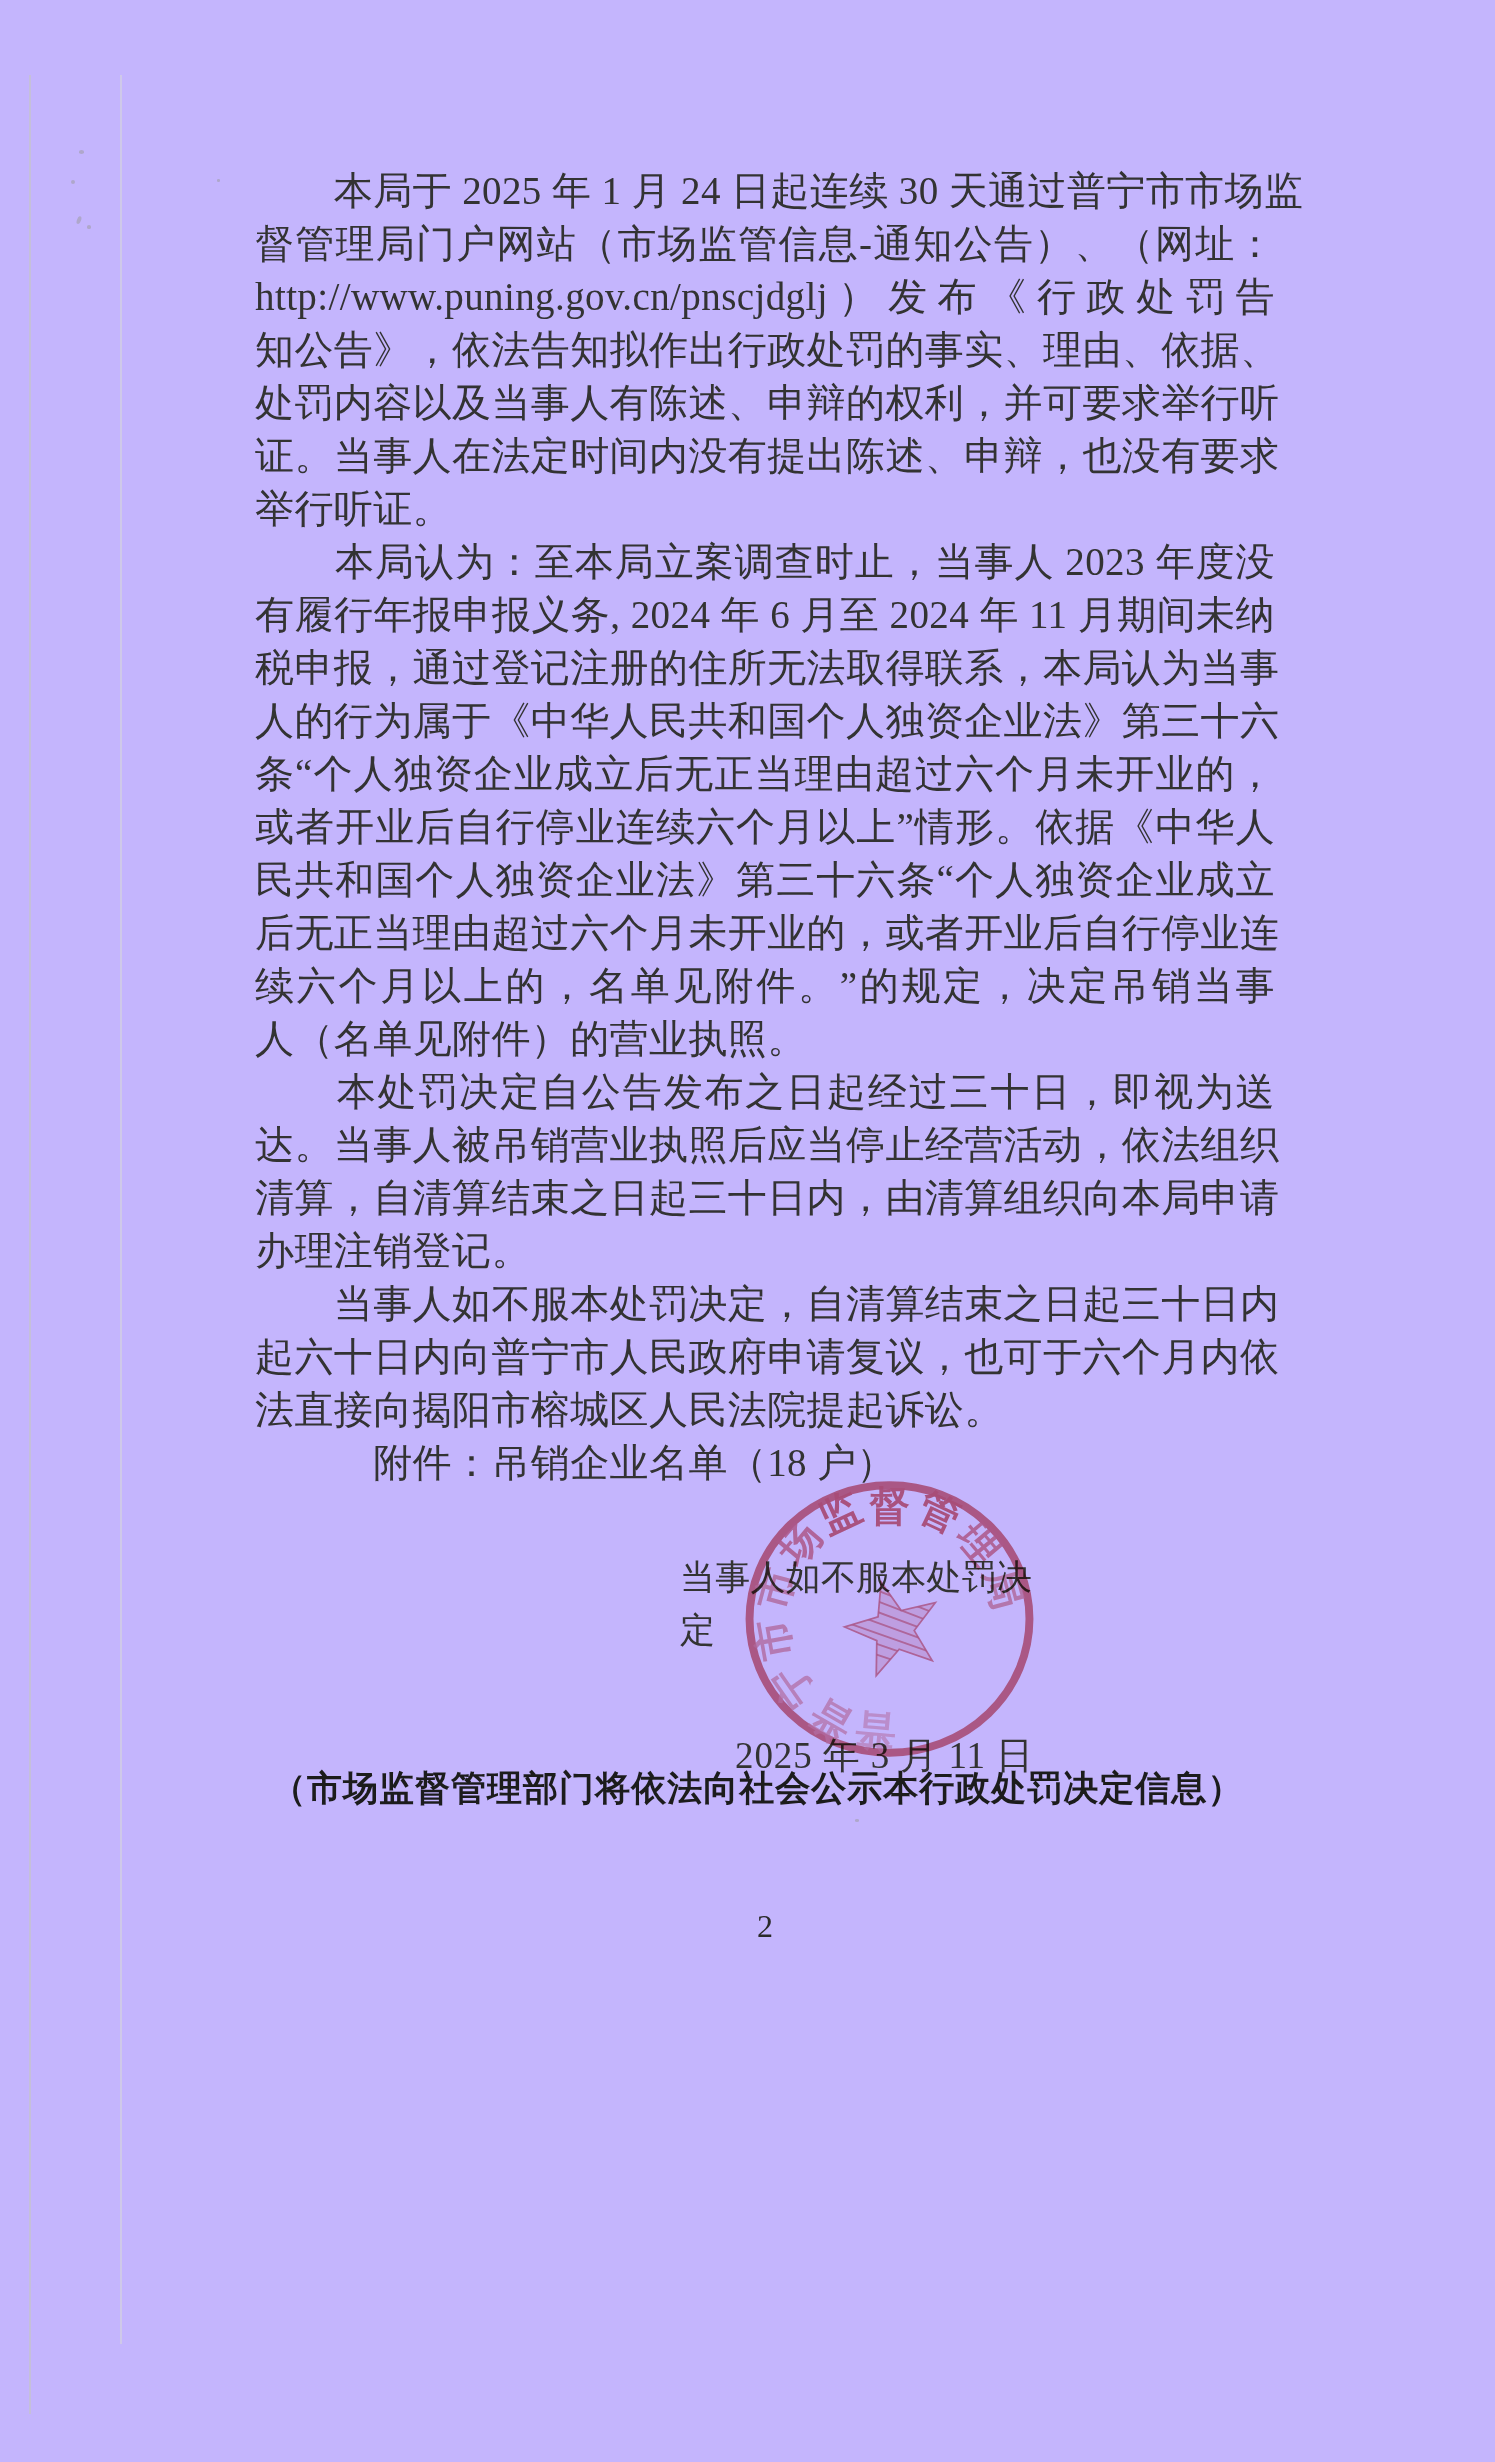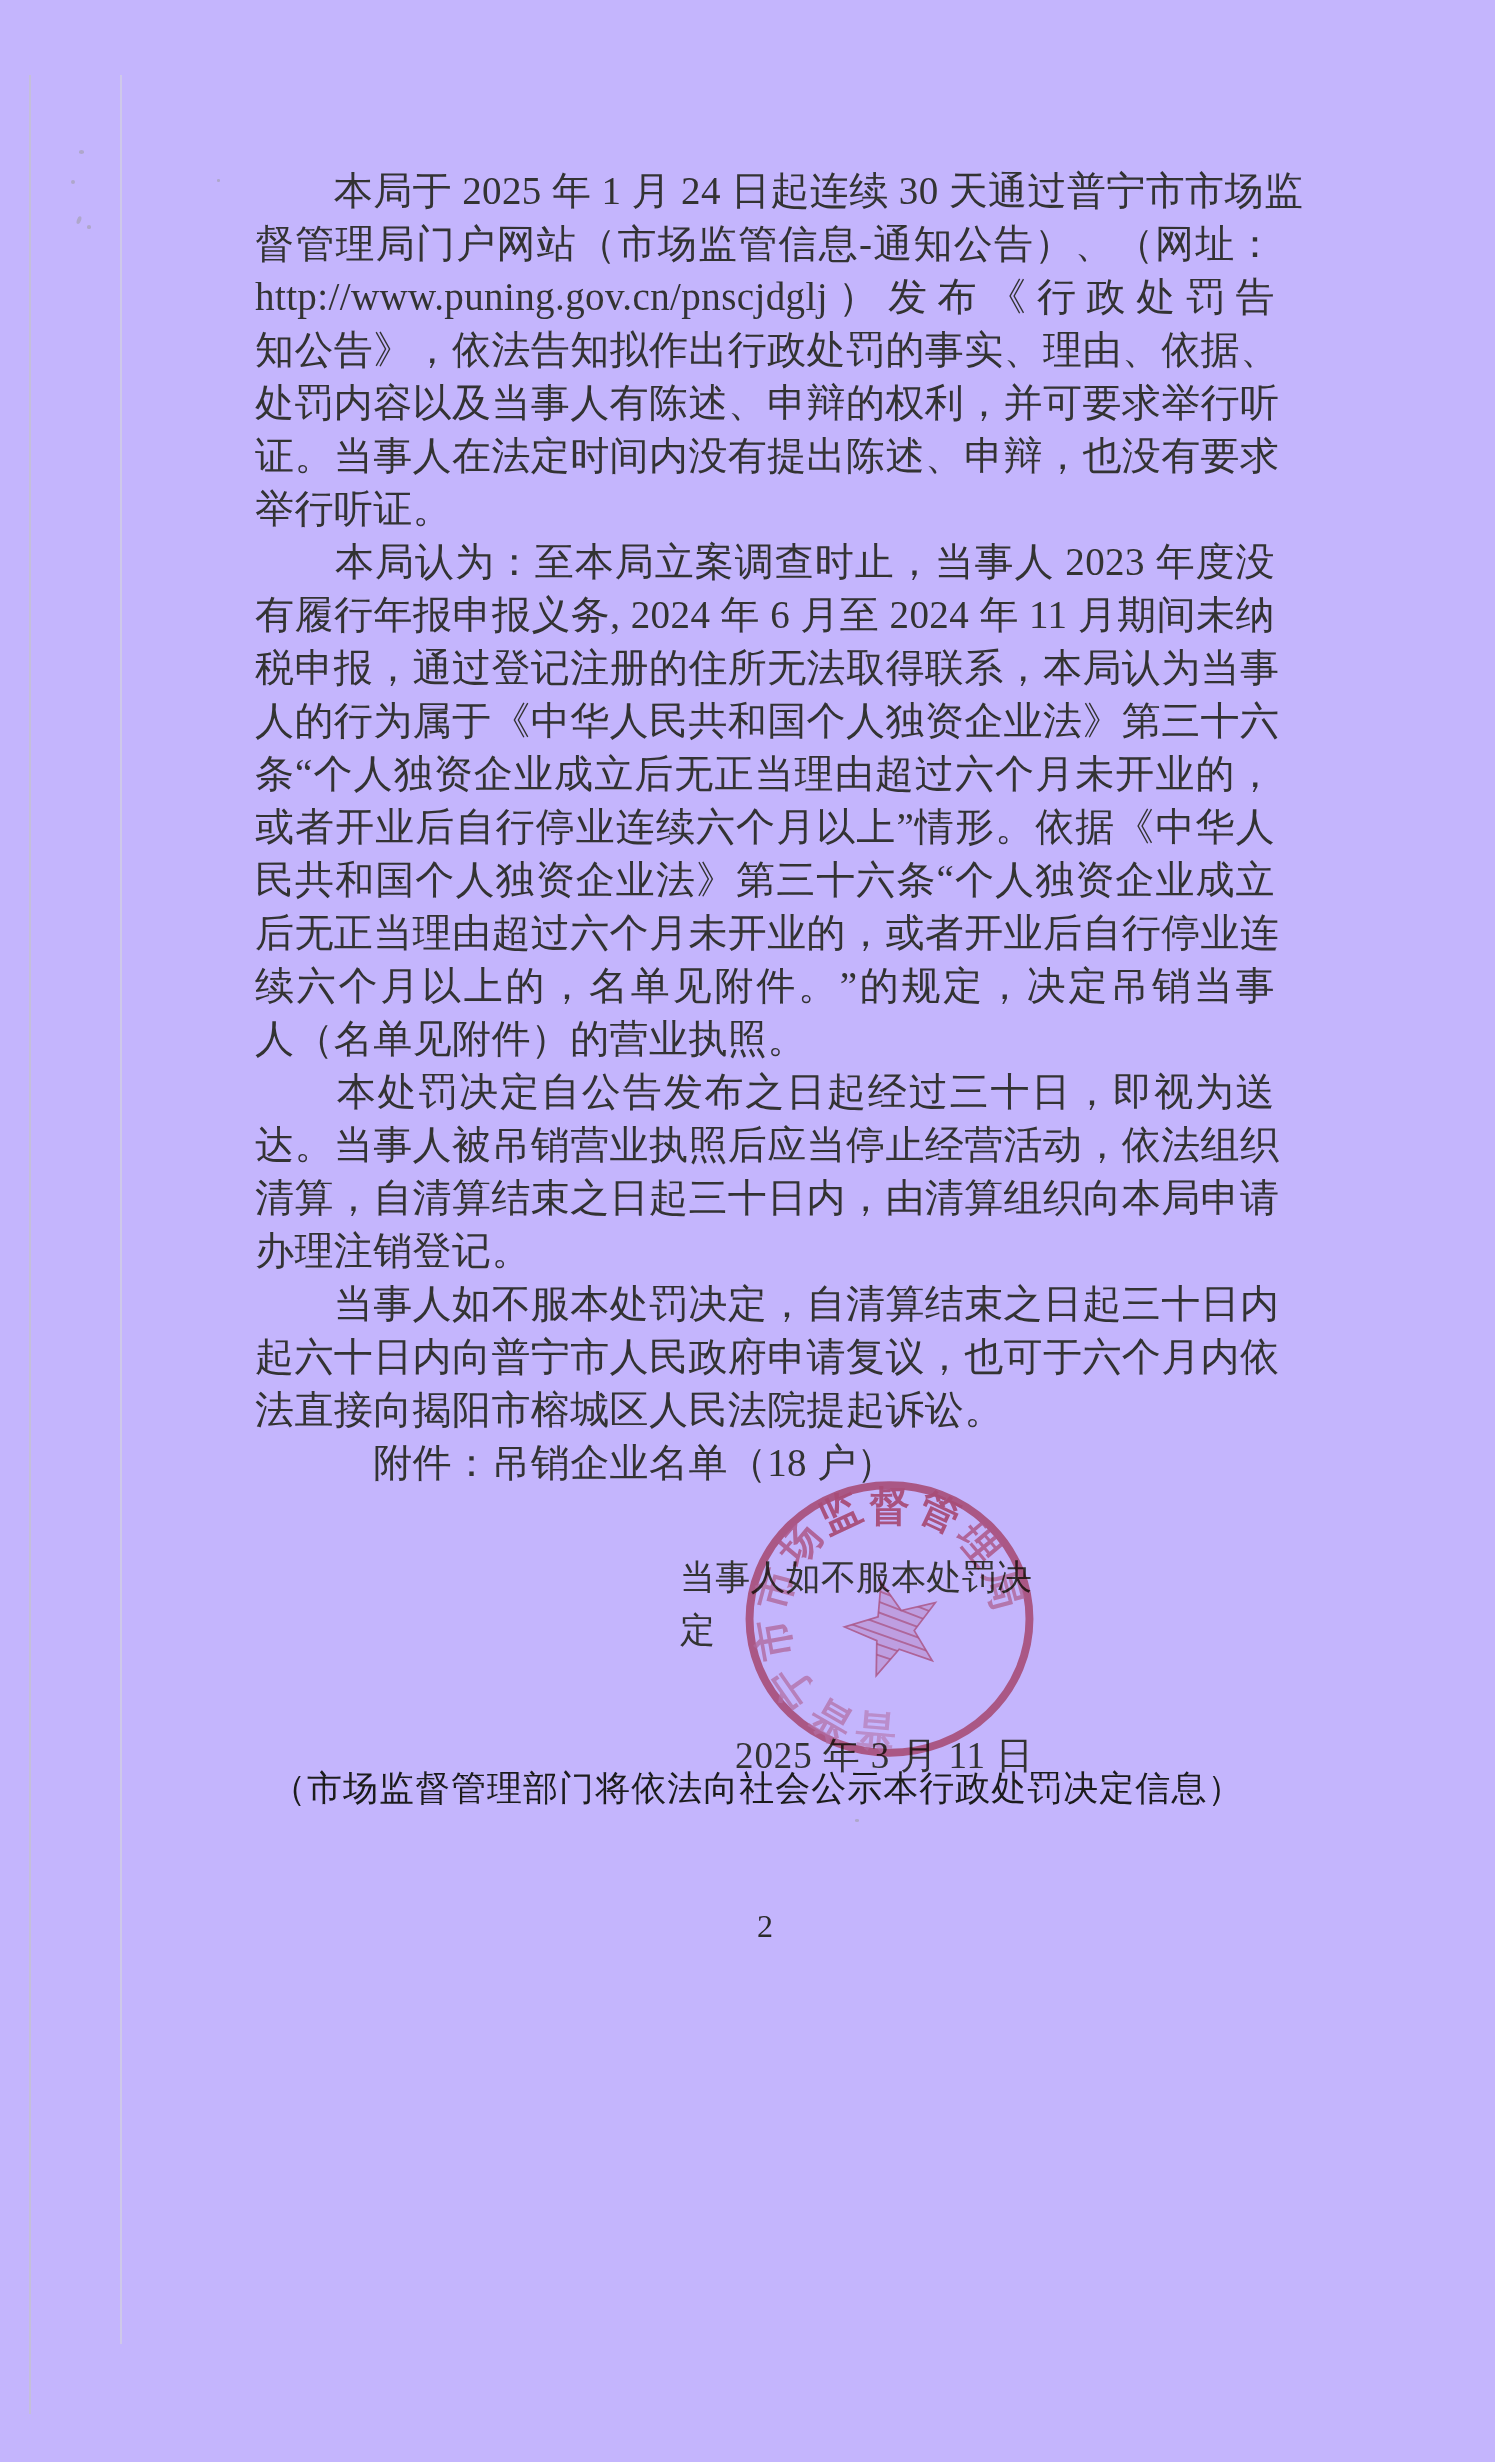--- a/index.html
+++ b/index.html
@@ -38,21 +38,21 @@
     line-height:53px;font-size:35px;text-align:justify;text-align-last:justify;
   }
   .sig-date{
     position:absolute;left:735px;top:1729px;height:53px;
     line-height:53px;font-size:37px;letter-spacing:0.9px;white-space:nowrap;
   }
   .footer-note{
     position:absolute;left:271px;top:1761px;width:971px;height:53px;
     line-height:53px;font-size:35px;letter-spacing:-0.4px;white-space:nowrap;
     font-family:"Liberation Sans","DejaVu Sans",sans-serif;
-    font-weight:normal;color:#1c1c1c;
+    font-weight:bold;color:#1c1c1c;
     text-align:justify;text-align-last:justify;
   }
   .page-number{
     position:absolute;left:255px;top:1900px;width:1020px;height:53px;
     line-height:53px;font-size:32px;text-align:center;color:#2a2a2a;
   }
 
   
   .seal{
     position:absolute;left:738px;top:1472px;width:303px;height:294px;

